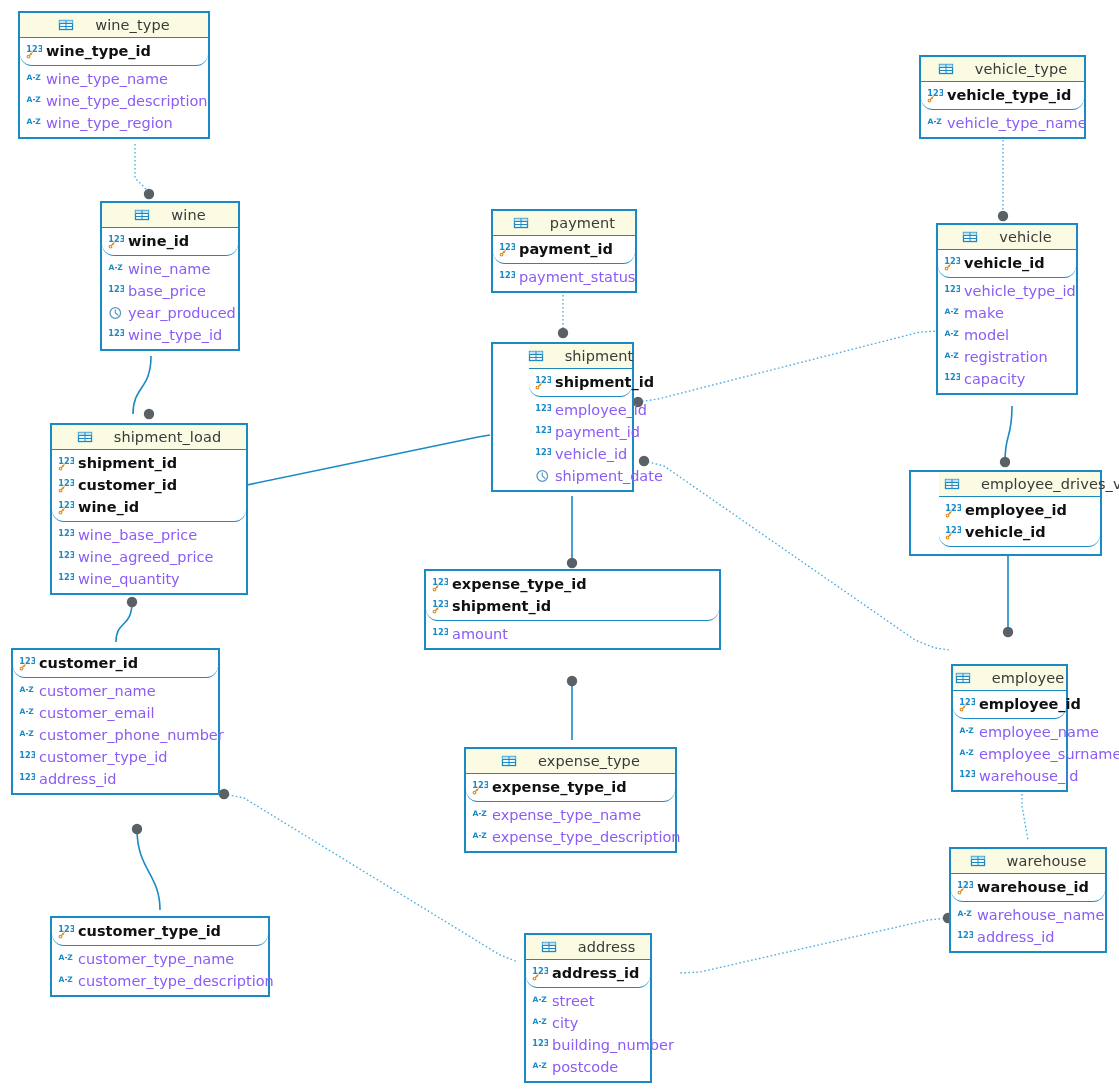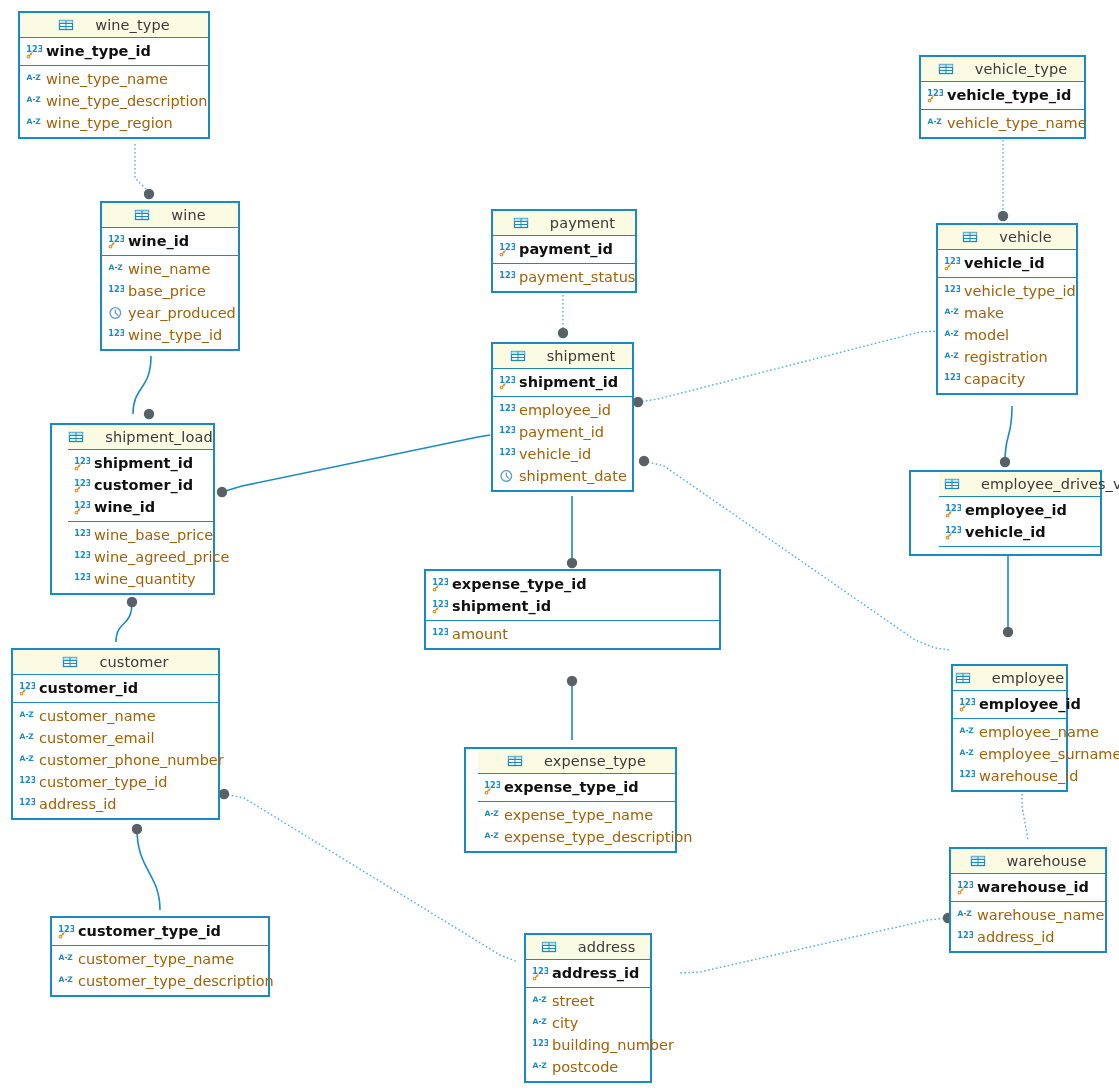--- a/index.html
+++ b/index.html
@@ -45,39 +45,40 @@
   .tbl-head.wide {
     justify-content: flex-start;
   }
   .tbl-name {
     font-size: 14.5px;
     color: #3a3a3a;
     letter-spacing: 0.1px;
   }
   .sect {
     padding: 2px 0 3px 0;
+    border-radius: 12px;
   }
   .sect.pk {
     border-bottom: 1px solid #1a8ac4;
   }
   .tail-pad {
     height: 7px;
   }
   .col {
     display: flex;
     align-items: center;
     gap: 4px;
     padding: 1px 6px 1px 6px;
     height: 22px;
     box-sizing: border-box;
     white-space: nowrap;
   }
   .col-label {
     font-size: 14.5px;
-    color: #a16207;
+    color: #8b5cf6;
   }
   .col.key .col-label {
     font-weight: bold;
     color: #111111;
   }
   
   .ico {
     width: 16px;
     height: 16px;
     position: relative;
@@ -405,21 +406,21 @@
           <div class="col">
             <span class="ico">
               <svg viewBox="0 0 16 16">
                 <text x="0.3" y="8.6" font-family="DejaVu Sans, sans-serif" font-size="8.2" font-weight="bold" fill="#1a8ac4">123</text>
               </svg>
             </span>
             <span class="col-label">capacity</span>
           </div>
         </div>
       </div>
-      <div class="tbl" style="left: 491px; top: 342px; width: 143px;">
+      <div class="tbl" style="left: 491px; top: 342px; width: 143px; padding-left: 36px;">
         <div class="tbl-head">
           <span class="ico ico-table">
             <svg viewBox="0 0 16 16">
               <rect x="1.5" y="3.5" width="13" height="9" fill="#ffffff" stroke="#1a8ac4" stroke-width="1.3"></rect>
               <rect x="1.5" y="3.5" width="13" height="3" fill="#bfe3f5" stroke="none"></rect>
               <line x1="1.5" y1="6.5" x2="14.5" y2="6.5" stroke="#1a8ac4" stroke-width="1"></line>
               <line x1="1.5" y1="9.5" x2="14.5" y2="9.5" stroke="#1a8ac4" stroke-width="1"></line>
               <line x1="8" y1="3.5" x2="8" y2="12.5" stroke="#1a8ac4" stroke-width="1"></line>
             </svg>
           </span>
@@ -470,21 +471,21 @@
               <svg viewBox="0 0 16 16">
                 <circle cx="7.3" cy="8" r="5.3" fill="none" stroke="#5a9bc4" stroke-width="1.3"></circle>
                 <line x1="7.3" y1="8" x2="7.3" y2="4.4" stroke="#5a9bc4" stroke-width="1.2"></line>
                 <line x1="7.3" y1="8" x2="10.4" y2="10.6" stroke="#5a9bc4" stroke-width="1.2"></line>
               </svg>
             </span>
             <span class="col-label">shipment_date</span>
           </div>
         </div>
       </div>
-      <div class="tbl" style="left: 50px; top: 423px; width: 165px; padding-left: 16px;">
+      <div class="tbl" style="left: 50px; top: 423px; width: 198px;">
         <div class="tbl-head">
           <span class="ico ico-table">
             <svg viewBox="0 0 16 16">
               <rect x="1.5" y="3.5" width="13" height="9" fill="#ffffff" stroke="#1a8ac4" stroke-width="1.3"></rect>
               <rect x="1.5" y="3.5" width="13" height="3" fill="#bfe3f5" stroke="none"></rect>
               <line x1="1.5" y1="6.5" x2="14.5" y2="6.5" stroke="#1a8ac4" stroke-width="1"></line>
               <line x1="1.5" y1="9.5" x2="14.5" y2="9.5" stroke="#1a8ac4" stroke-width="1"></line>
               <line x1="8" y1="3.5" x2="8" y2="12.5" stroke="#1a8ac4" stroke-width="1"></line>
             </svg>
           </span>
@@ -694,32 +695,20 @@
             <span class="ico">
               <svg viewBox="0 0 16 16">
                 <text x="0.3" y="8.6" font-family="DejaVu Sans, sans-serif" font-size="8.2" font-weight="bold" fill="#1a8ac4">123</text>
               </svg>
             </span>
             <span class="col-label">warehouse_id</span>
           </div>
         </div>
       </div>
       <div class="tbl" style="left: 11px; top: 648px; width: 209px;">
-        <div class="tbl-head">
-          <span class="ico ico-table">
-            <svg viewBox="0 0 16 16">
-              <rect x="1.5" y="3.5" width="13" height="9" fill="#ffffff" stroke="#1a8ac4" stroke-width="1.3"></rect>
-              <rect x="1.5" y="3.5" width="13" height="3" fill="#bfe3f5" stroke="none"></rect>
-              <line x1="1.5" y1="6.5" x2="14.5" y2="6.5" stroke="#1a8ac4" stroke-width="1"></line>
-              <line x1="1.5" y1="9.5" x2="14.5" y2="9.5" stroke="#1a8ac4" stroke-width="1"></line>
-              <line x1="8" y1="3.5" x2="8" y2="12.5" stroke="#1a8ac4" stroke-width="1"></line>
-            </svg>
-          </span>
-          <span class="tbl-name">customer</span>
-        </div>
         <div class="sect pk">
           <div class="col key">
             <span class="ico">
               <svg viewBox="0 0 16 16">
                 <text x="0.3" y="8.6" font-family="DejaVu Sans, sans-serif" font-size="8.2" font-weight="bold" fill="#1a8ac4">123</text>
                 <g transform="translate(3.2,9.1)">
                   <path d="M0 3.6 L3.3 0.3" stroke="#e08a1e" stroke-width="1.25" fill="none"></path>
                   <path d="M1.3 1.3 L2.5 2.5" stroke="#e08a1e" stroke-width="1.1" fill="none"></path>
                   <circle cx="-0.7" cy="4.5" r="1.35" fill="none" stroke="#e08a1e" stroke-width="1.15"></circle>
                 </g>
@@ -770,21 +759,21 @@
           <div class="col">
             <span class="ico">
               <svg viewBox="0 0 16 16">
                 <text x="0.3" y="8.6" font-family="DejaVu Sans, sans-serif" font-size="8.2" font-weight="bold" fill="#1a8ac4">123</text>
               </svg>
             </span>
             <span class="col-label">address_id</span>
           </div>
         </div>
       </div>
-      <div class="tbl" style="left: 464px; top: 747px; width: 213px; padding-left: 12px;">
+      <div class="tbl" style="left: 464px; top: 747px; width: 213px;">
         <div class="tbl-head">
           <span class="ico ico-table">
             <svg viewBox="0 0 16 16">
               <rect x="1.5" y="3.5" width="13" height="9" fill="#ffffff" stroke="#1a8ac4" stroke-width="1.3"></rect>
               <rect x="1.5" y="3.5" width="13" height="3" fill="#bfe3f5" stroke="none"></rect>
               <line x1="1.5" y1="6.5" x2="14.5" y2="6.5" stroke="#1a8ac4" stroke-width="1"></line>
               <line x1="1.5" y1="9.5" x2="14.5" y2="9.5" stroke="#1a8ac4" stroke-width="1"></line>
               <line x1="8" y1="3.5" x2="8" y2="12.5" stroke="#1a8ac4" stroke-width="1"></line>
             </svg>
           </span>

